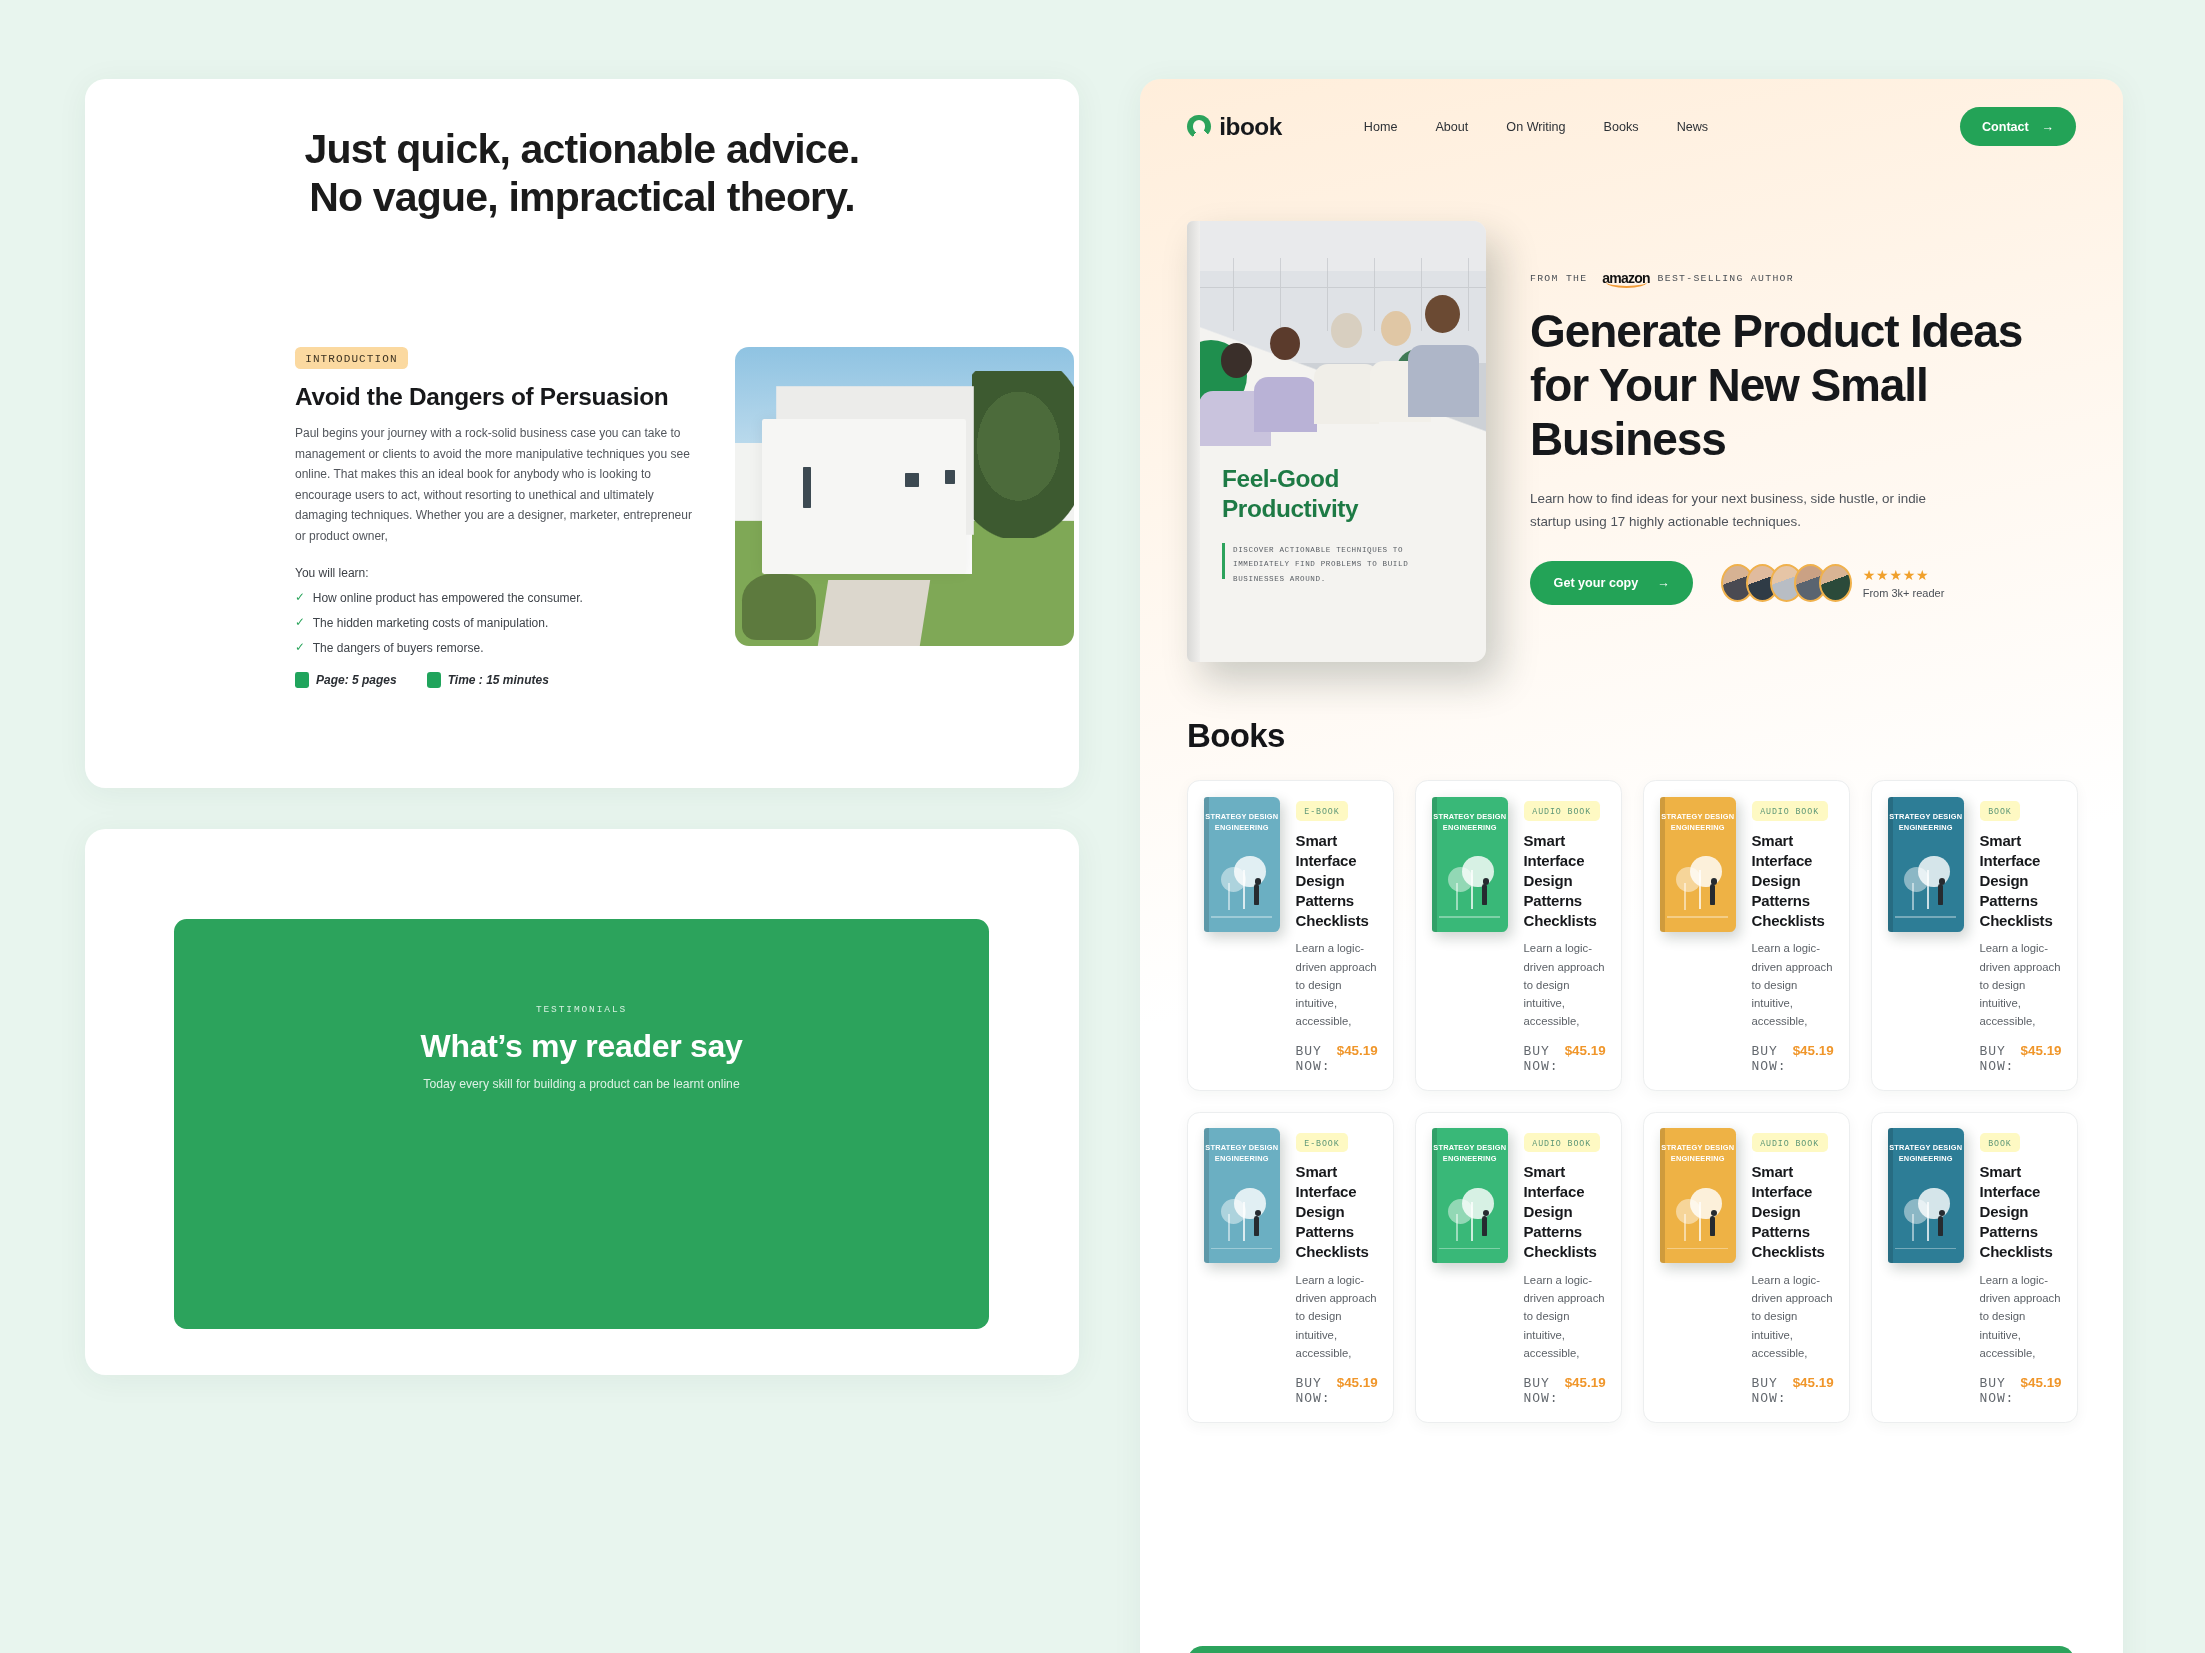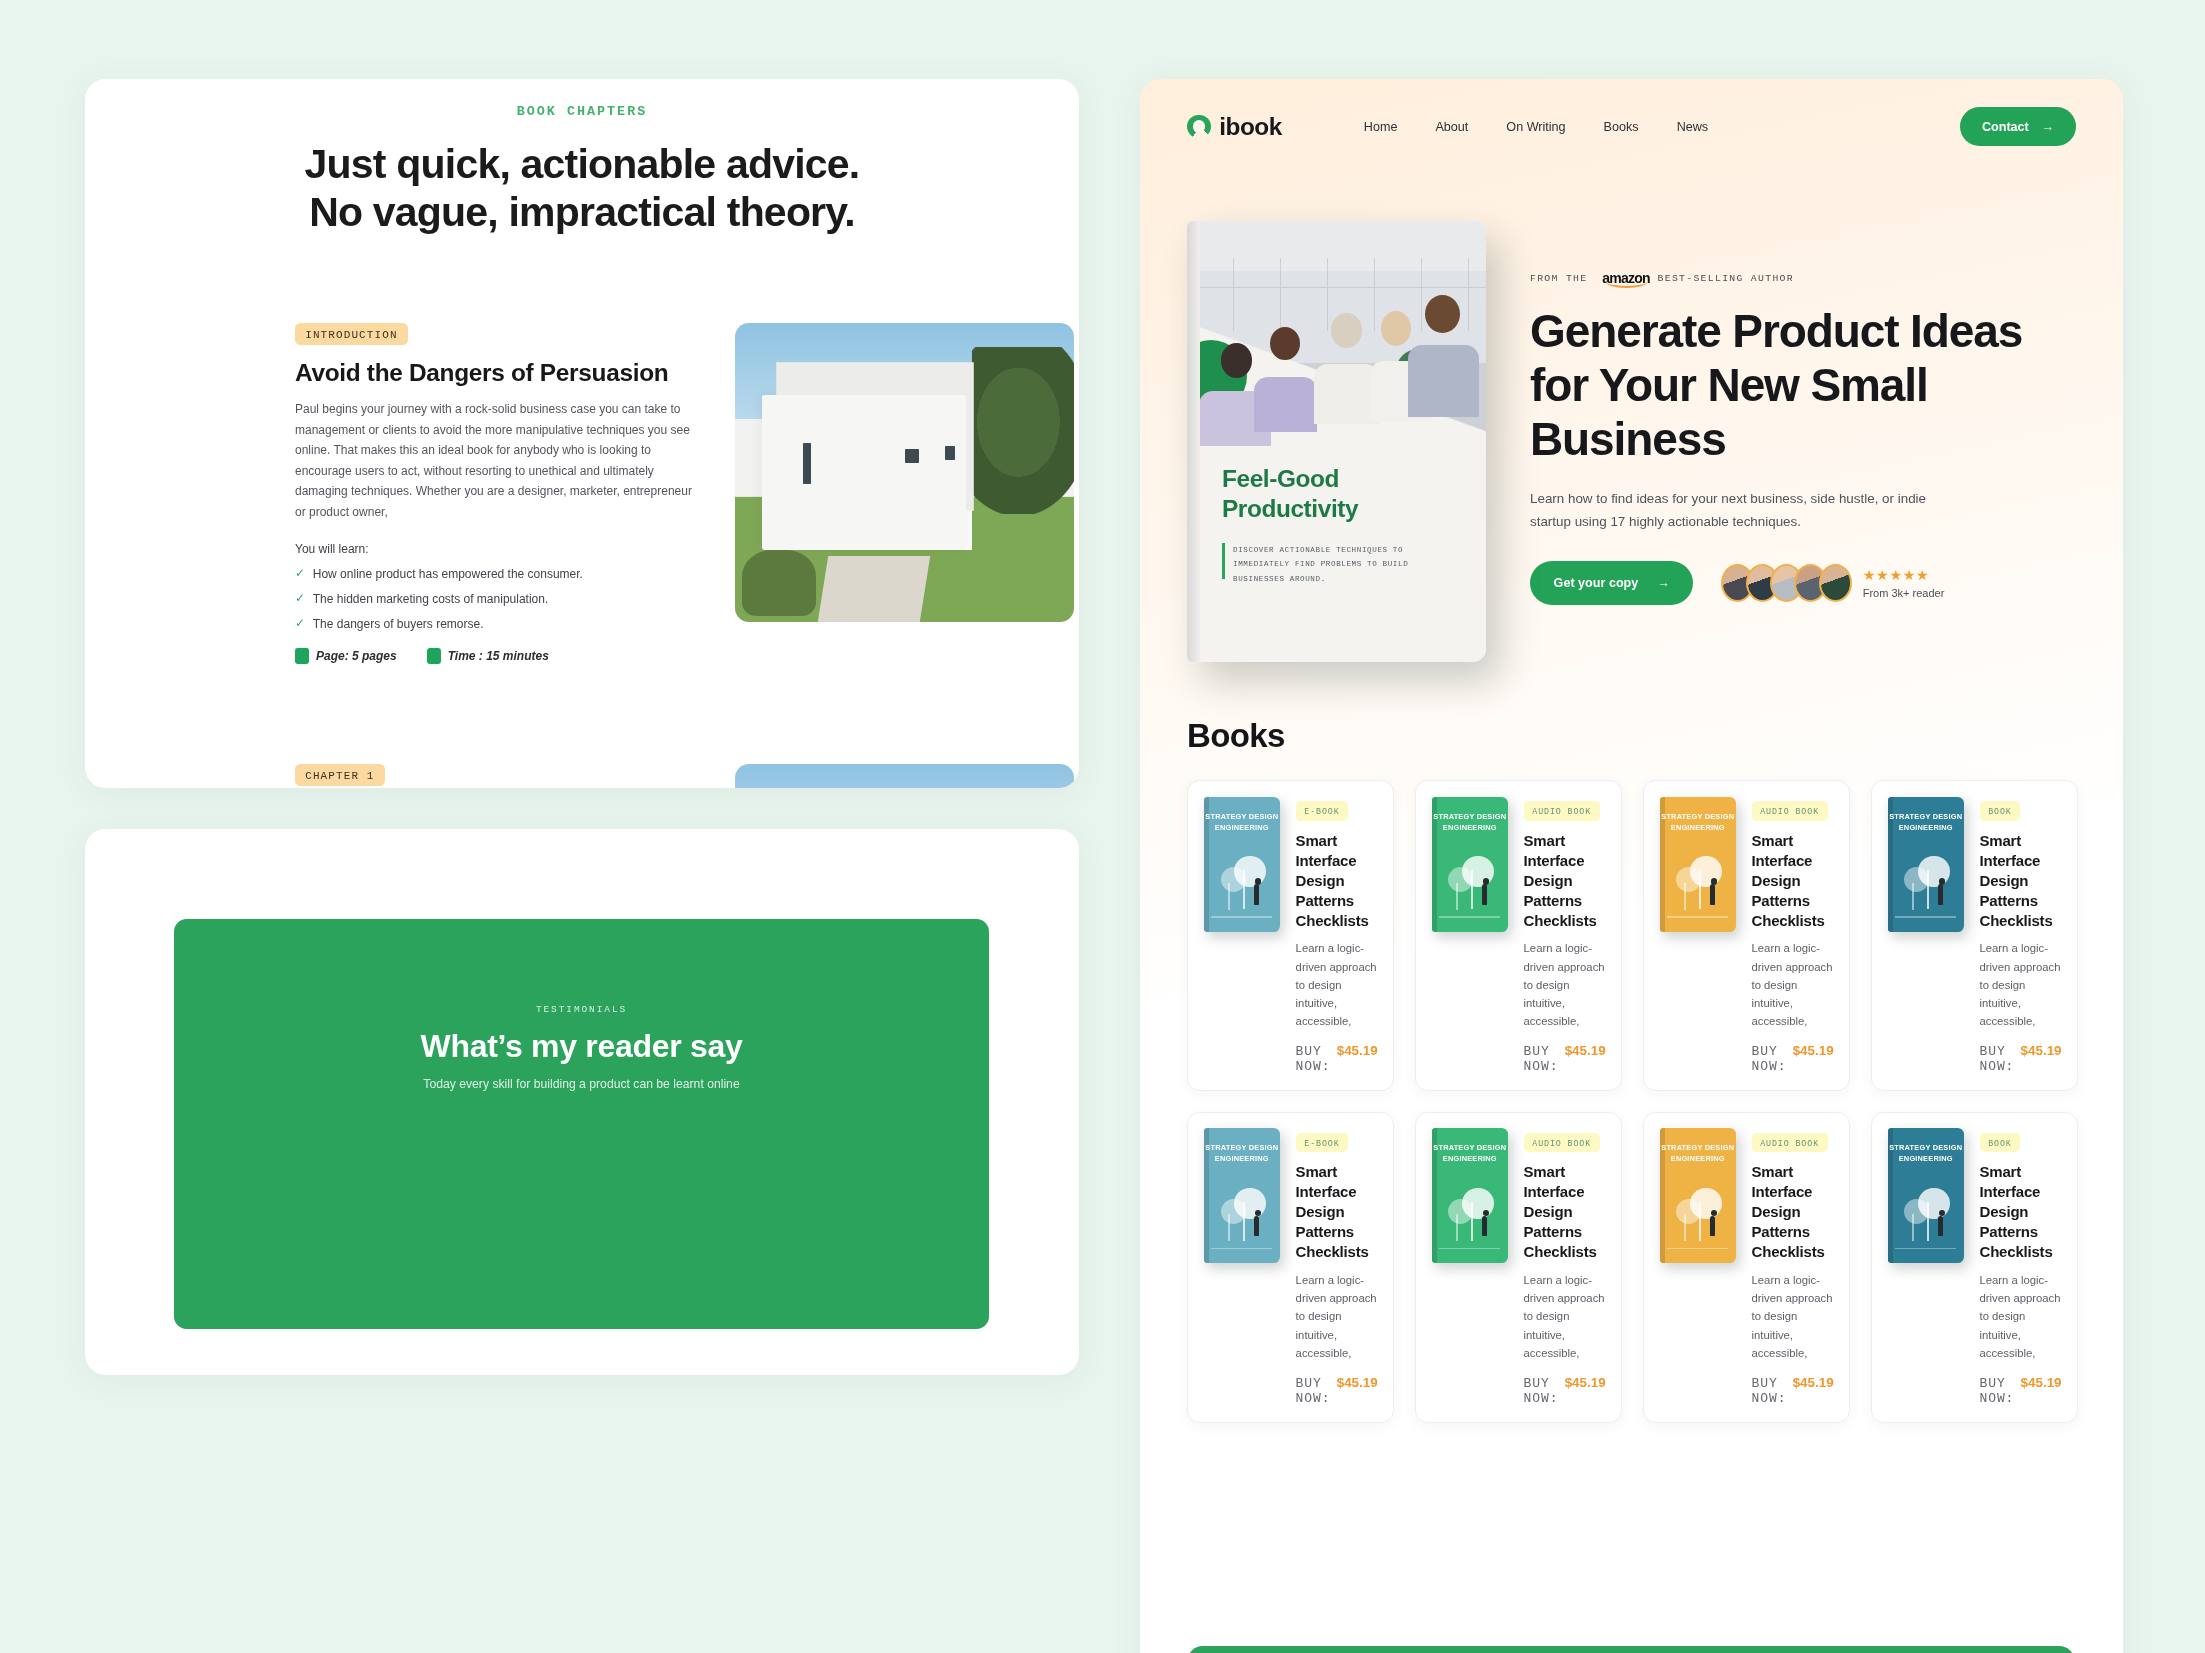--- a/index.html
+++ b/index.html
@@ -25,21 +25,21 @@
   .eyebrow {
     text-align: center; color: #46b06e; font-size: 13.4px;
     letter-spacing: 2px; font-weight: 700;
     font-family: "Liberation Mono", monospace;
   }
   .chapters-title {
     margin-top: 20.5px; text-align: center; color: #1b1b1b;
     font-size: 41px; line-height: 1.19; font-weight: 800; letter-spacing: -0.8px;
   }
 
-  .chapter-row { position: absolute; display: flex; gap: 30px; }
+  .chapter-row { position: absolute; display: flex; gap: 30px; margin-top: 24px; }
   #chapter-0 { left: 210px; top: 244px; width: 788px; }
   #chapter-1 { left: 210px; top: 685px; width: 788px; }
   .chapter-text { width: 410px; }
   .badge-pill {
     display: inline-block; background: #fbd9a0; color: #3d3322;
     font-size: 11px; letter-spacing: 1.1px; padding: 5.5px 10.2px 4.7px;
     border-radius: 5.5px; font-family: "Liberation Mono", monospace;
   }
   .chapter-h { margin-top: 14px; font-size: 24.4px; font-weight: 800; color: #17181a; letter-spacing: -0.3px;}
   .chapter-p { margin-top: 11.8px; font-size: 12px; line-height: 1.72; color: #52565c; }
@@ -179,21 +179,20 @@
   .bottom-green { position:absolute; left:47px; top:1567px; width:888px; height:158px;
     background:#2ca35c; border-radius:15.8px; }
 </style>
 </head>
 <body>
 
 <div class="stage">
 
   <div class="panel" id="panel-chapters">
     <div style="padding-top:25px">
-      <div class="eyebrow">BOOK CHAPTERS</div>
       <div class="chapters-title">
         <div>Just quick, actionable advice.</div>
         <div>No vague, impractical theory.</div>
       </div>
     </div>
 
     <div class="chapter-row" id="chapter-0">
       <div class="chapter-text">
         <span class="badge-pill">INTRODUCTION</span>
         <div class="chapter-h">Avoid the Dangers of Persuasion</div>

